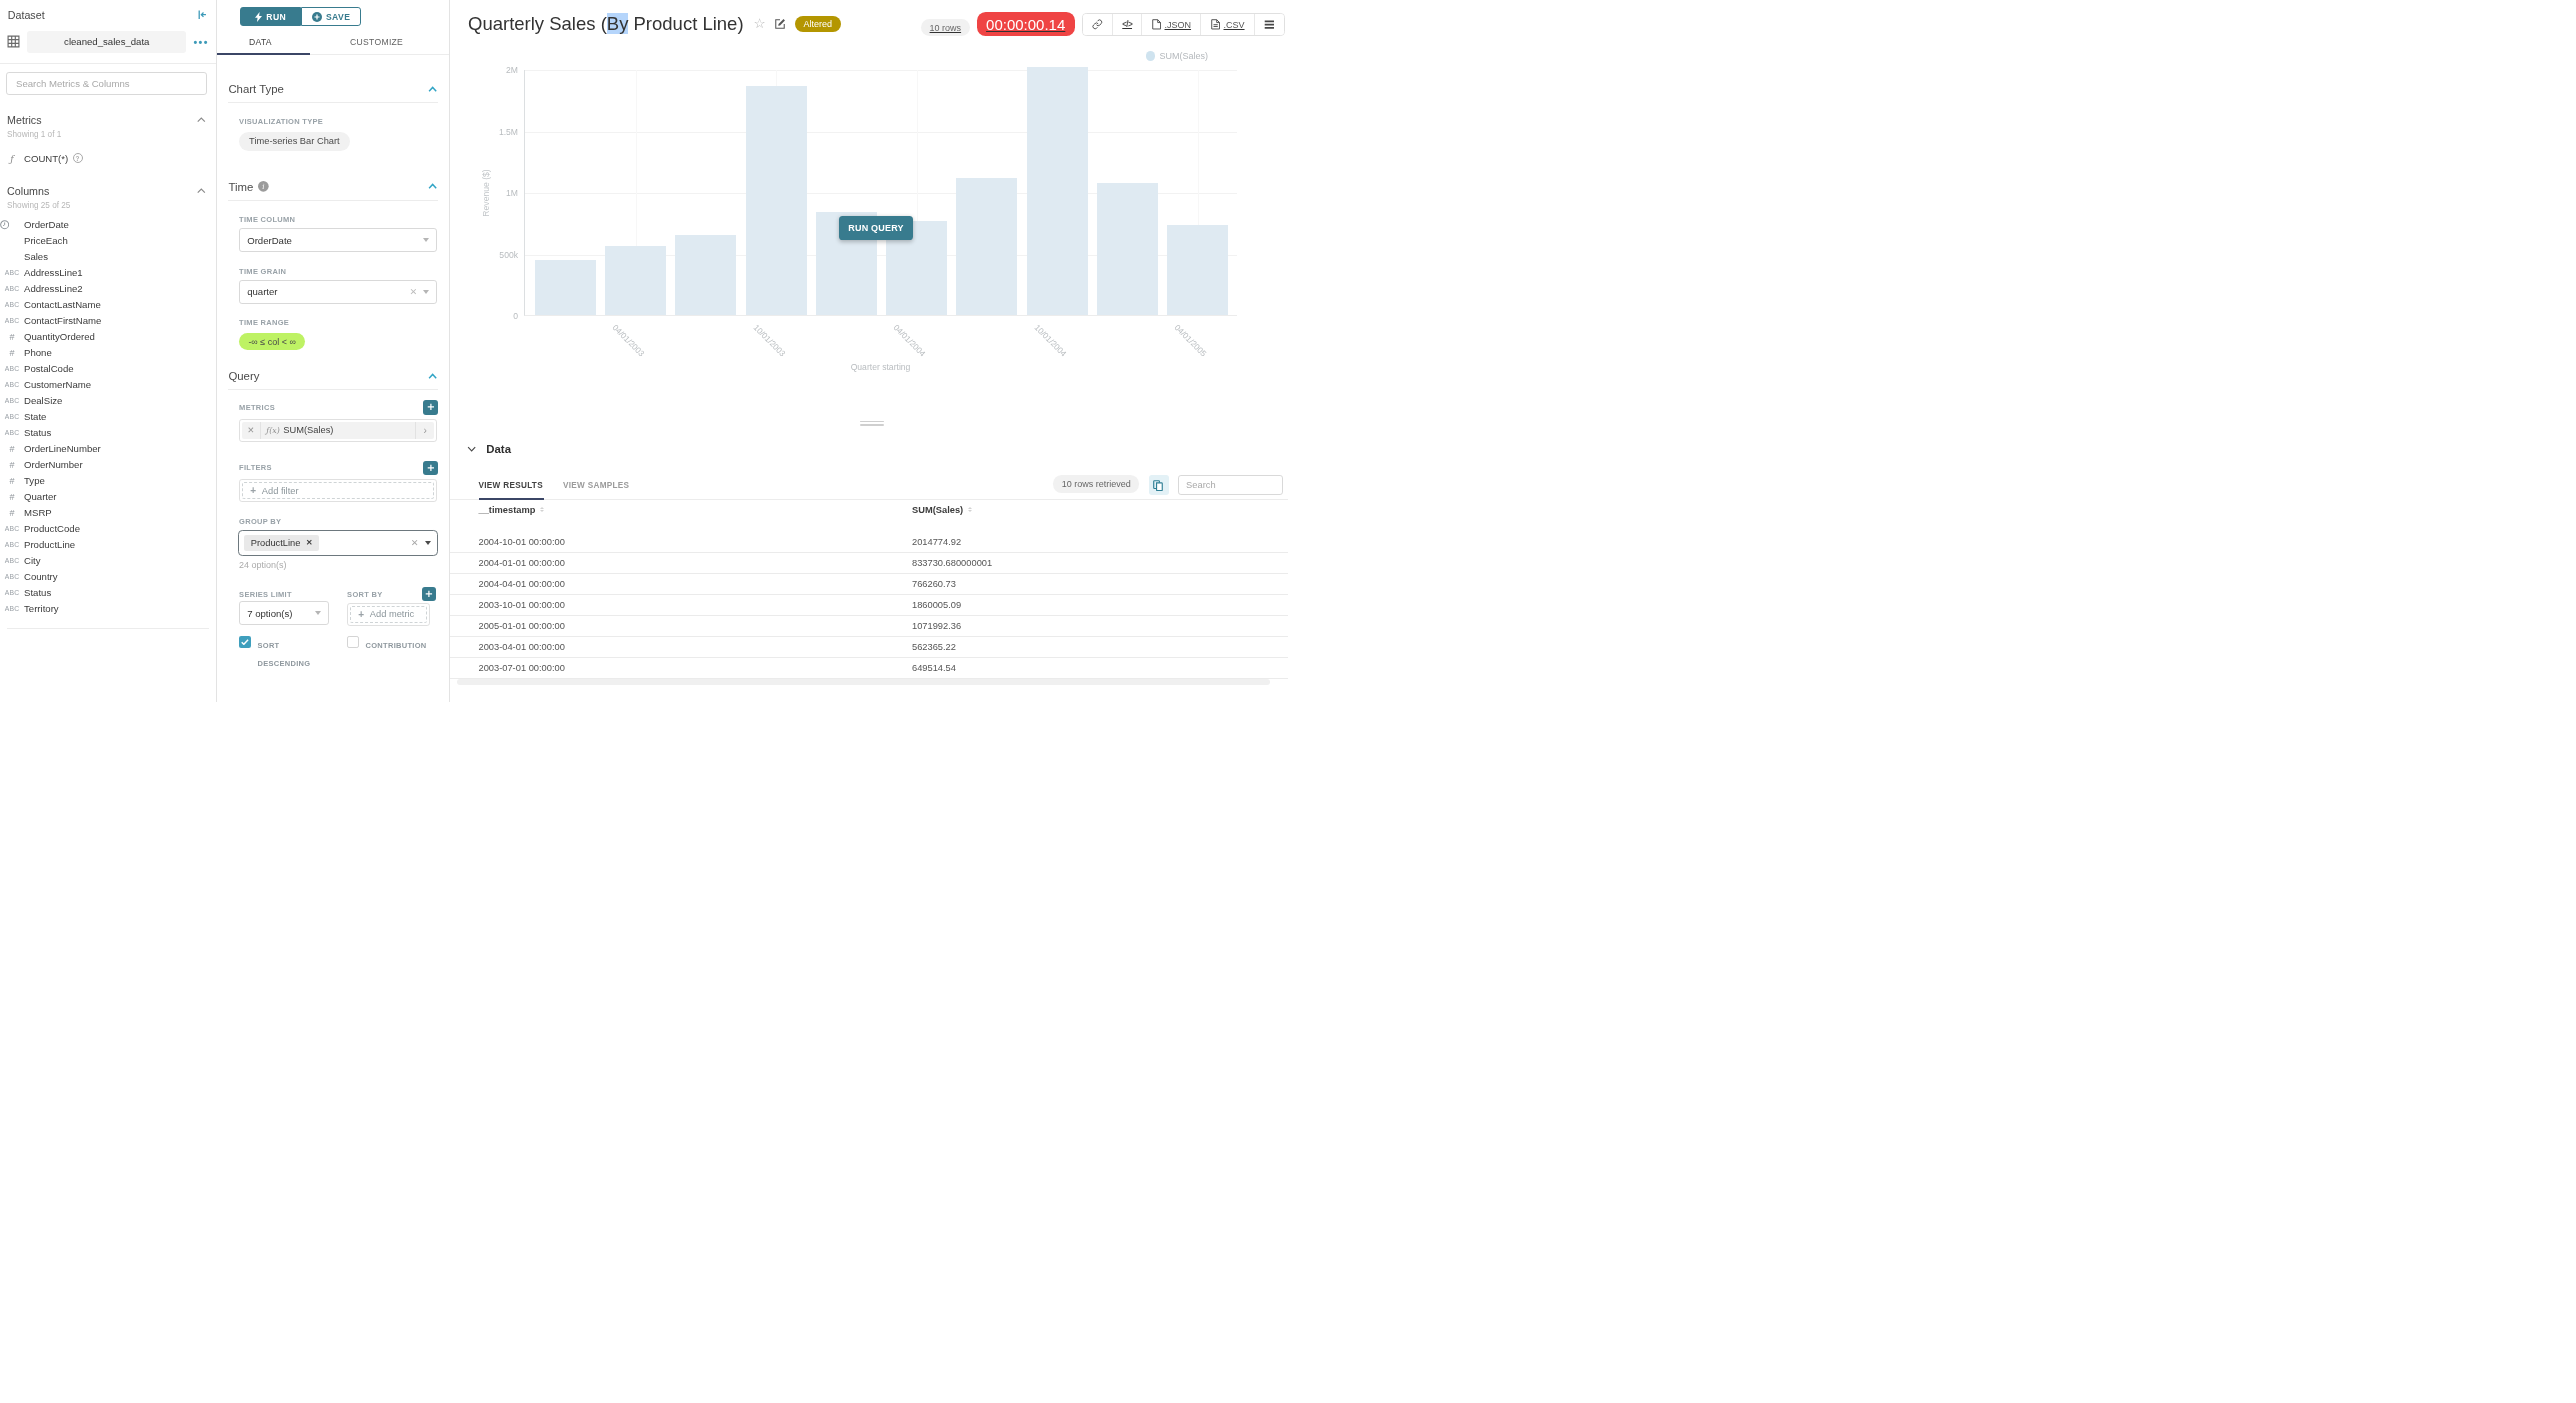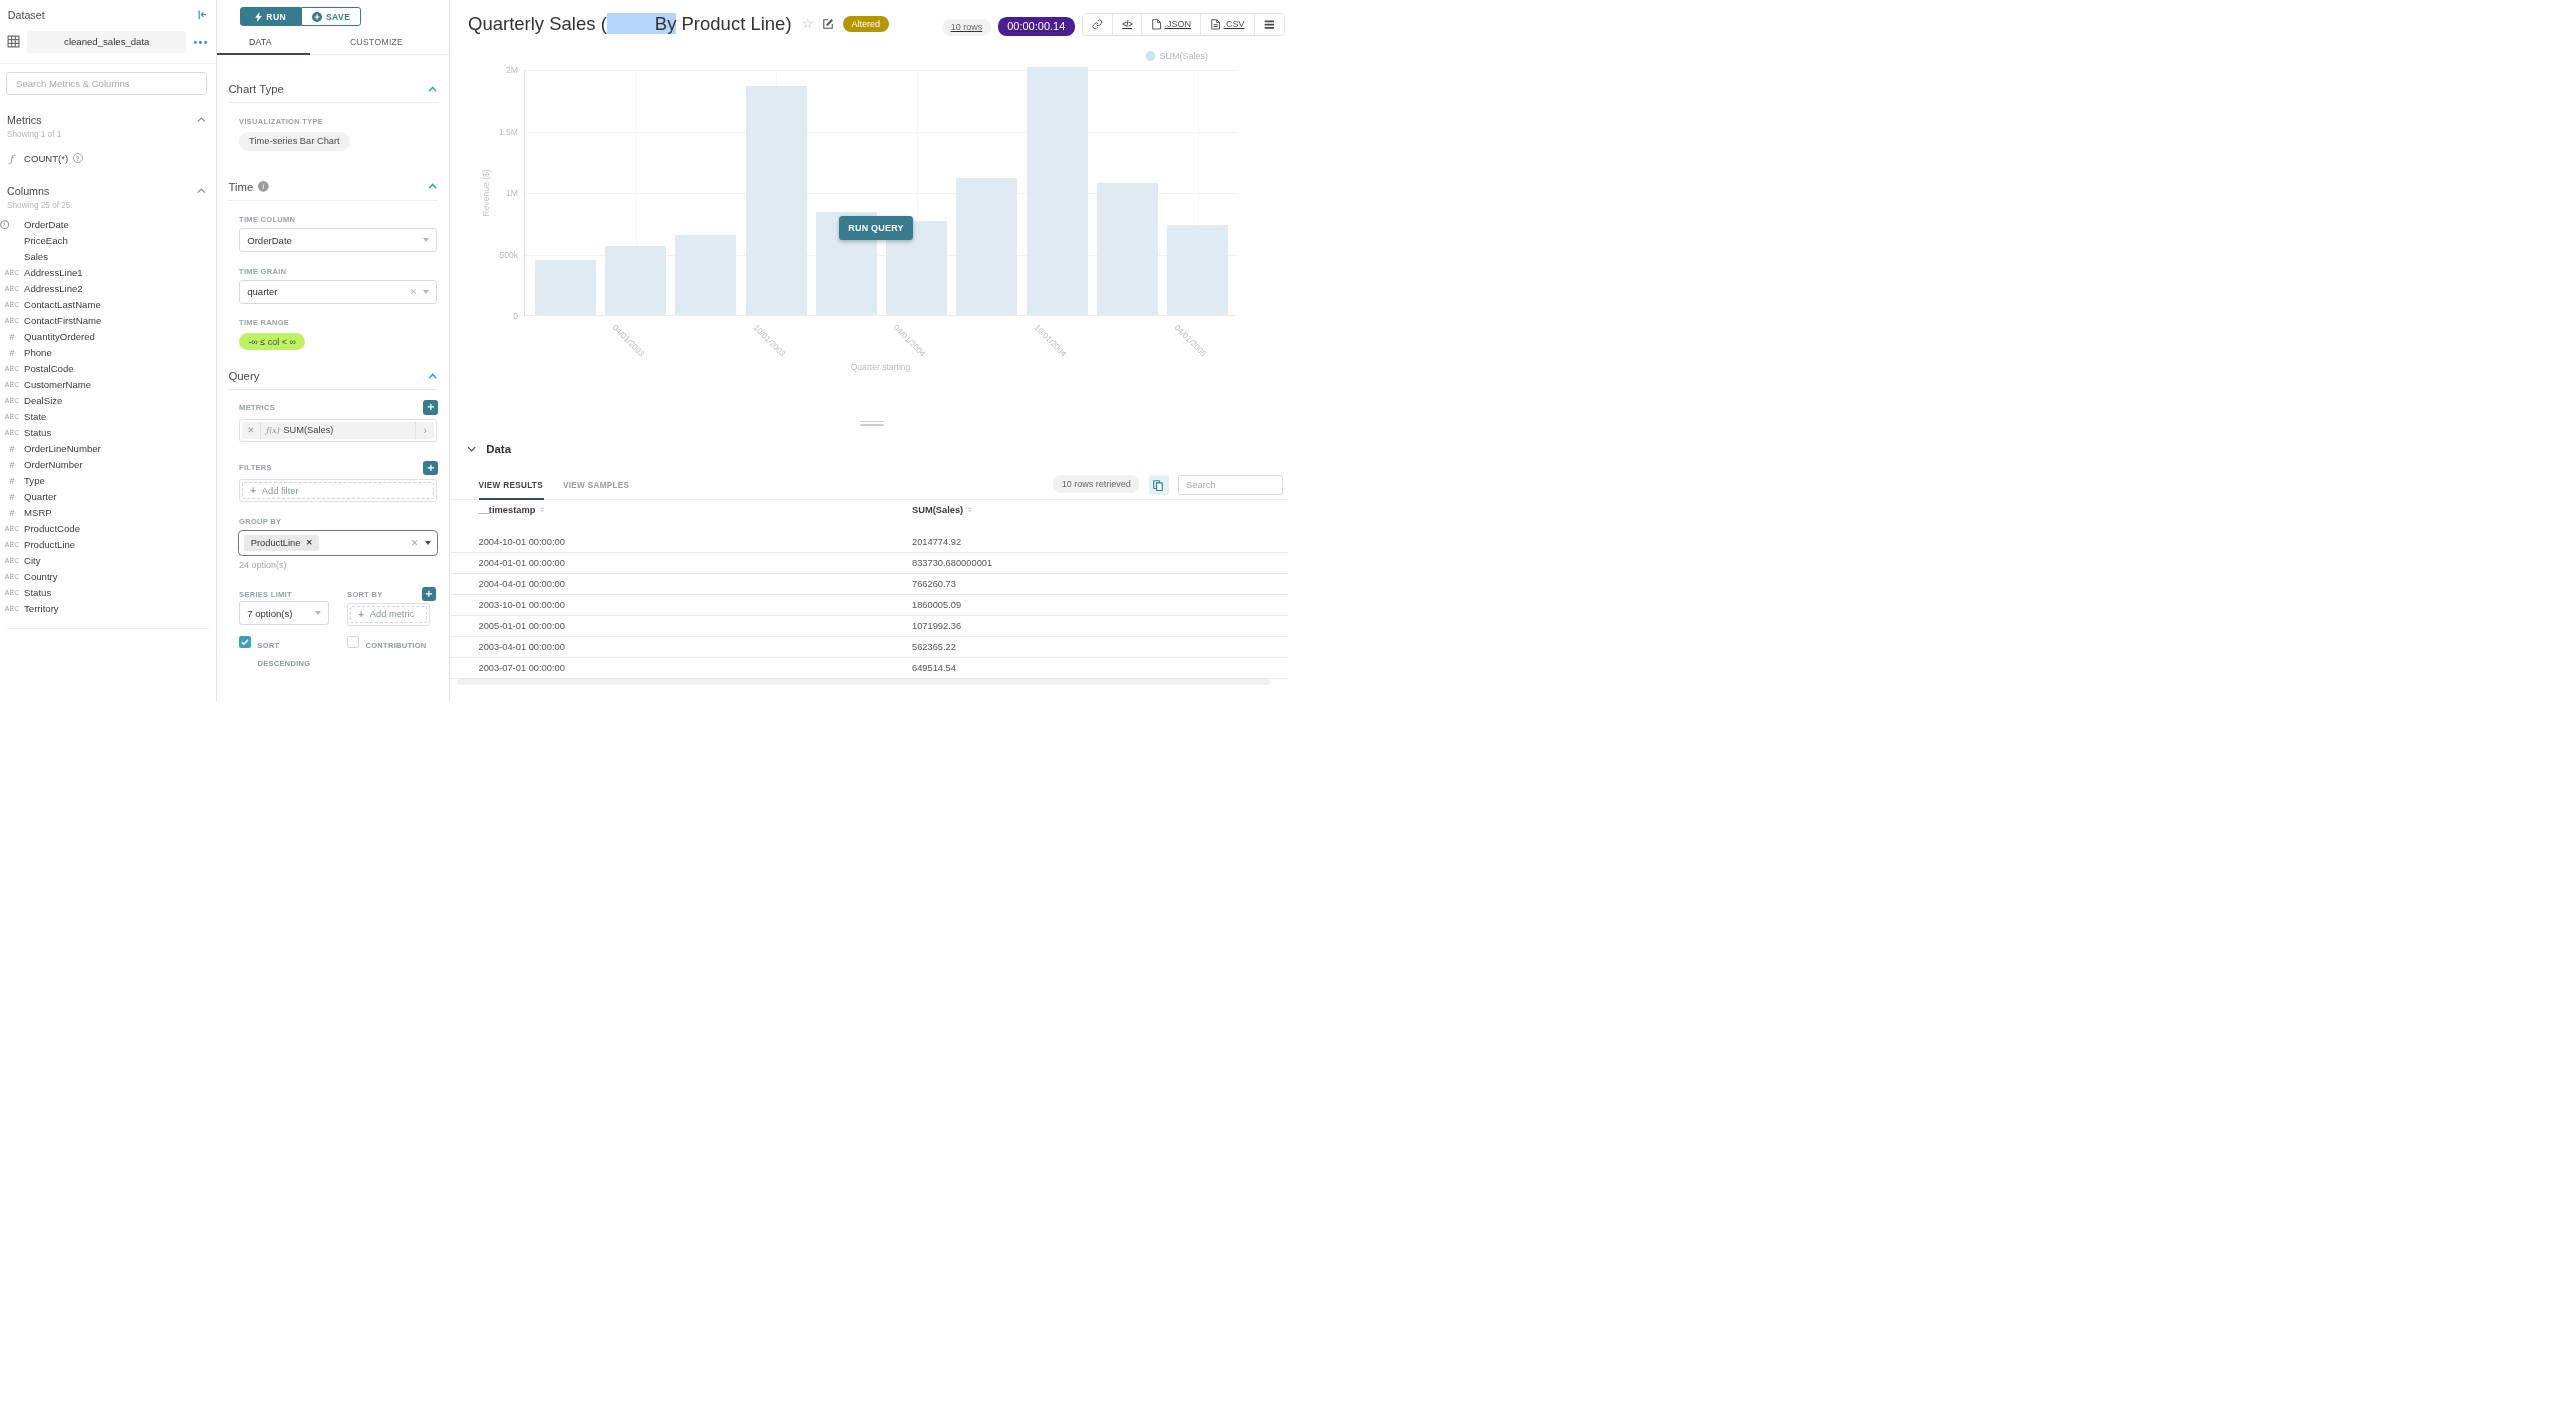--- a/index.html
+++ b/index.html
@@ -107,27 +107,27 @@
   .checkbox.checked { background:#3f9fbd; display:flex; align-items:center; justify-content:center; }
   .checkbox.un { background:#fff; border:1.4px solid #d4d4d4; }
   .cb-label { font-size:7.5px; font-weight:700; letter-spacing:0.3px; color:#8f989e; line-height:18px; padding-top:1.4px; }
   .cb-wrap.c1 .cb-label { width:60px; }
   .rl-label { margin-top:28.5px; }
 
   
   .main { position:absolute; left:450px; top:0; width:838px; height:702px; }
   .chart-header { position:absolute; left:18px; top:10px; right:2.9px; height:28.5px; display:flex; align-items:center; }
   .page-title { font-size:18.5px; color:#333; font-weight:400; white-space:nowrap; }
-  .page-title .selhl { background:#b5d5fb;padding-left:48px; }
+  .page-title .selhl { background:#b5d5fb; }
   .th-icons { display:flex; align-items:center; gap:8.6px; margin-left:10px; }
   .star { font-size:13.6px; color:#b5b5b5; cursor:pointer; line-height:1; }
   .altered { background:#b49600; color:#fff; font-size:9px; padding:2.9px 8.6px; border-radius:8.6px; }
   .th-right { margin-left:auto; display:flex; align-items:flex-end; gap:7.1px;text-decoration:underline; }
   .pill-gray { background:#f1f1f1; color:#666; font-size:9px; padding:3.6px 8.6px; border-radius:8.6px; }
-  .pill-green { background:#4c1d95; color:#fff; font-size:11px; padding:3.6px 9.3px; border-radius:8.6px; }
+  .pill-green { background:#ef4444; color:#fff; font-size:15px; padding:3.6px 9.3px; border-radius:8.6px; }
   .btn-group { display:flex; border:0.7px solid #e0e0e0; border-radius:4.3px; height:23.5px; overflow:hidden; background:#fff; }
   .bg-btn { display:flex; align-items:center; justify-content:center; gap:3.6px; padding:0 9.3px;
     border-right:0.7px solid #e8e8e8; font-size:9px; color:#555; cursor:pointer; background:#fff; border-top:0;
     border-bottom:0; border-left:0; font-family:inherit; }
   .bg-btn:last-child { border-right:0; }
   .code-glyph { font-size:8.2px; font-weight:700; color:#555; letter-spacing:-0.7px; }
 
   
   .chart-area { position:absolute; left:0; top:0; width:838px; height:421px; }
   .legend { position:absolute; left:696px; top:51px; display:flex; align-items:center; gap:4.3px; }

